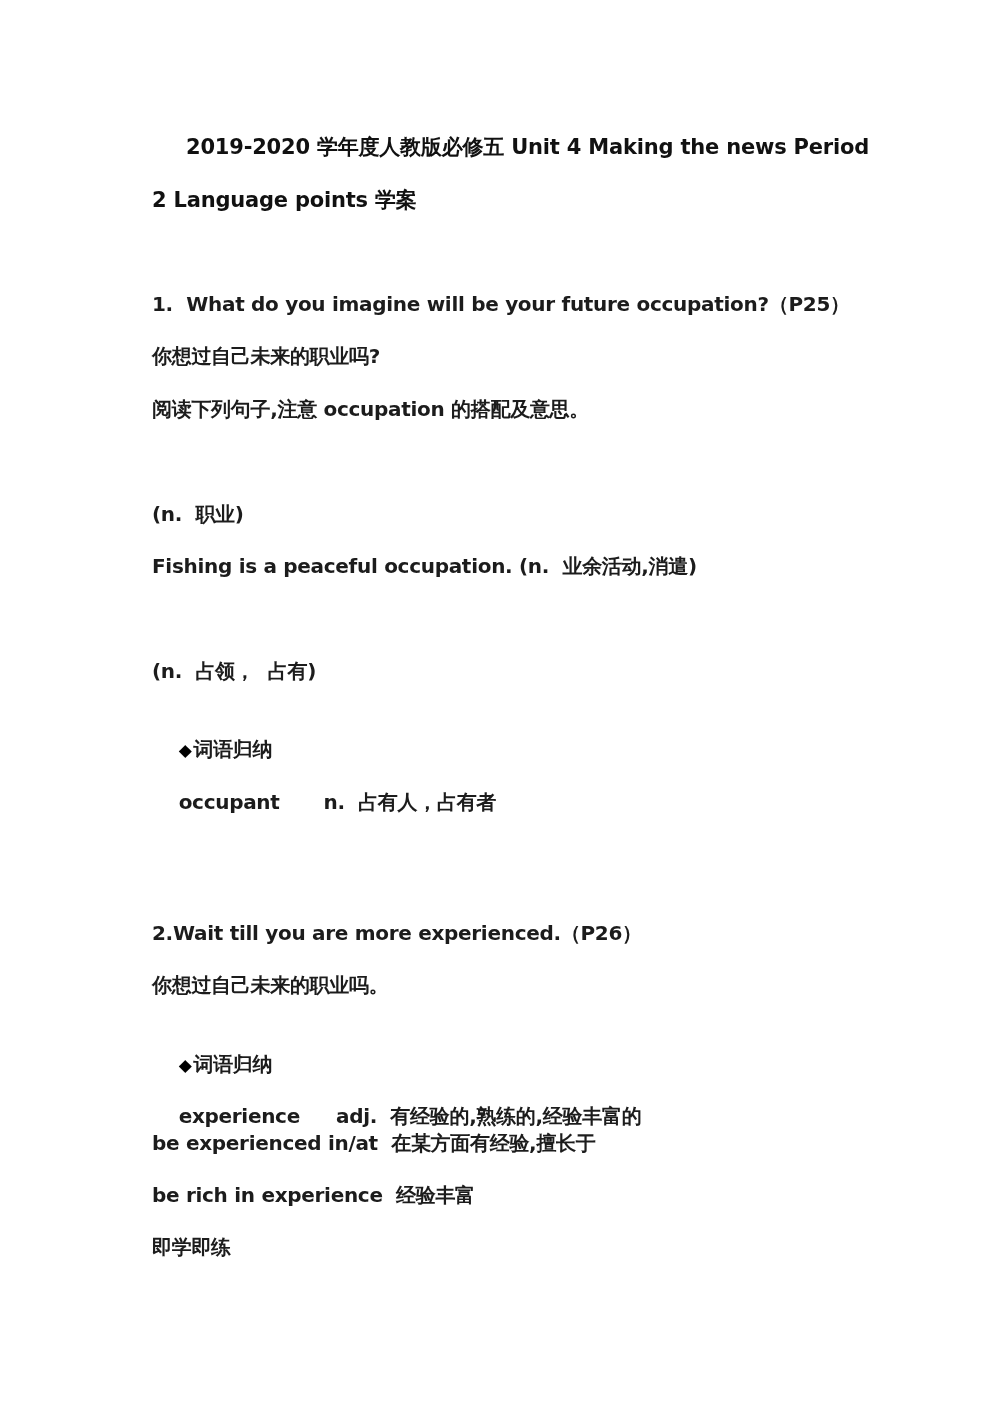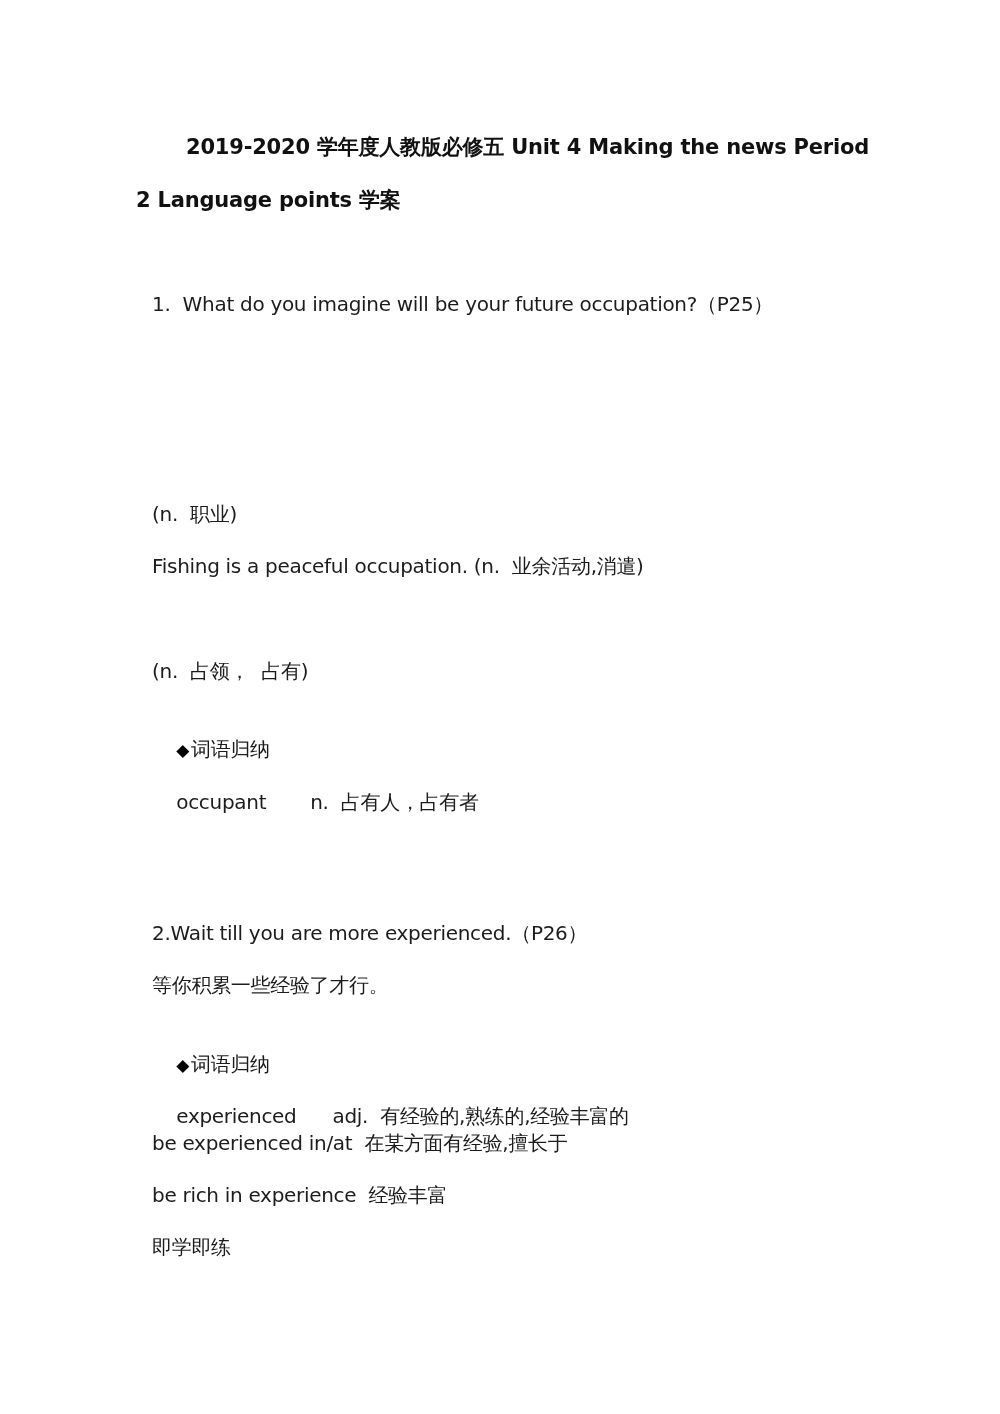--- a/index.html
+++ b/index.html
@@ -26,66 +26,69 @@
     .title {
       position: absolute;
       font-weight: bold;
       font-size: 21px;
       color: #111;
       white-space: nowrap;
       letter-spacing: -0.2px;
       text-align: right;
     }
     .title.l1 { left: 186px; top: 133px; }
-    .title.l2 { left: 136px; top: 186px; }
+    .title.l2 { left: 152px; top: 186px; }
     .line {
       position: absolute;
       left: 152px;
       font-size: 20px;
       white-space: pre;
       color: #1c1c1c;
       line-height: 26px;
       letter-spacing: -0.3px;
+      font-weight: bold;
     }
     .bullet {
       display: inline-block;
       font-size: 17px;
       margin-right: 2px;
       color: #000;
     }
     .gap { display: inline-block; }
   </style>
 </head>
 <body>
 
 <div class="page">
 
   <div class="title l1">2019-2020 学年度人教版必修五 Unit 4 Making the news Period</div>
   <div class="title l2">2 Language points 学案</div>
 
   <div class="line" style="top:291px">1.  What do you imagine will be your future occupation?（P25）</div>
+  <div class="line" style="top:343px">你想过自己未来的职业吗?</div>
+  <div class="line" style="top:396px">阅读下列句子,注意 occupation 的搭配及意思。</div>
   <div class="line" style="top:501px">(n.  职业)</div>
   <div class="line" style="top:553px">Fishing is a peaceful occupation. (n.  业余活动,消遣)</div>
   <div class="line" style="top:658px">(n.  占领，  占有)</div>
 
   <div class="line" style="top:710px">
     <span class="bullet">◆</span><span>词语归纳</span>
   </div>
 
   <div class="line" style="top:763px">
     <span>occupant</span><span class="gap" style="width:44px"></span><span>n.</span><span>  </span><span>占有人，占有者</span>
   </div>
 
   <div class="line" style="top:920px">2.Wait till you are more experienced.（P26）</div>
-  <div class="line" style="top:972px">等你积累一些经验了才行。</div>
+  <div class="line" style="top:972px">你想过自己未来的职业吗。</div>
 
   <div class="line" style="top:1025px">
     <span class="bullet">◆</span><span>词语归纳</span>
   </div>
 
   <div class="line" style="top:1077px">
-    <span>experienced</span><span class="gap" style="width:36px"></span><span>adj.</span><span>  </span><span>有经验的,熟练的,经验丰富的</span>
+    <span>experience</span><span class="gap" style="width:36px"></span><span>adj.</span><span>  </span><span>有经验的,熟练的,经验丰富的</span>
   </div>
   <div class="line" style="top:1130px">be experienced in/at  在某方面有经验,擅长于</div>
   <div class="line" style="top:1182px">be rich in experience  经验丰富</div>
   <div class="line" style="top:1234px">即学即练</div>
 
 </div>
 
 </body></html>

